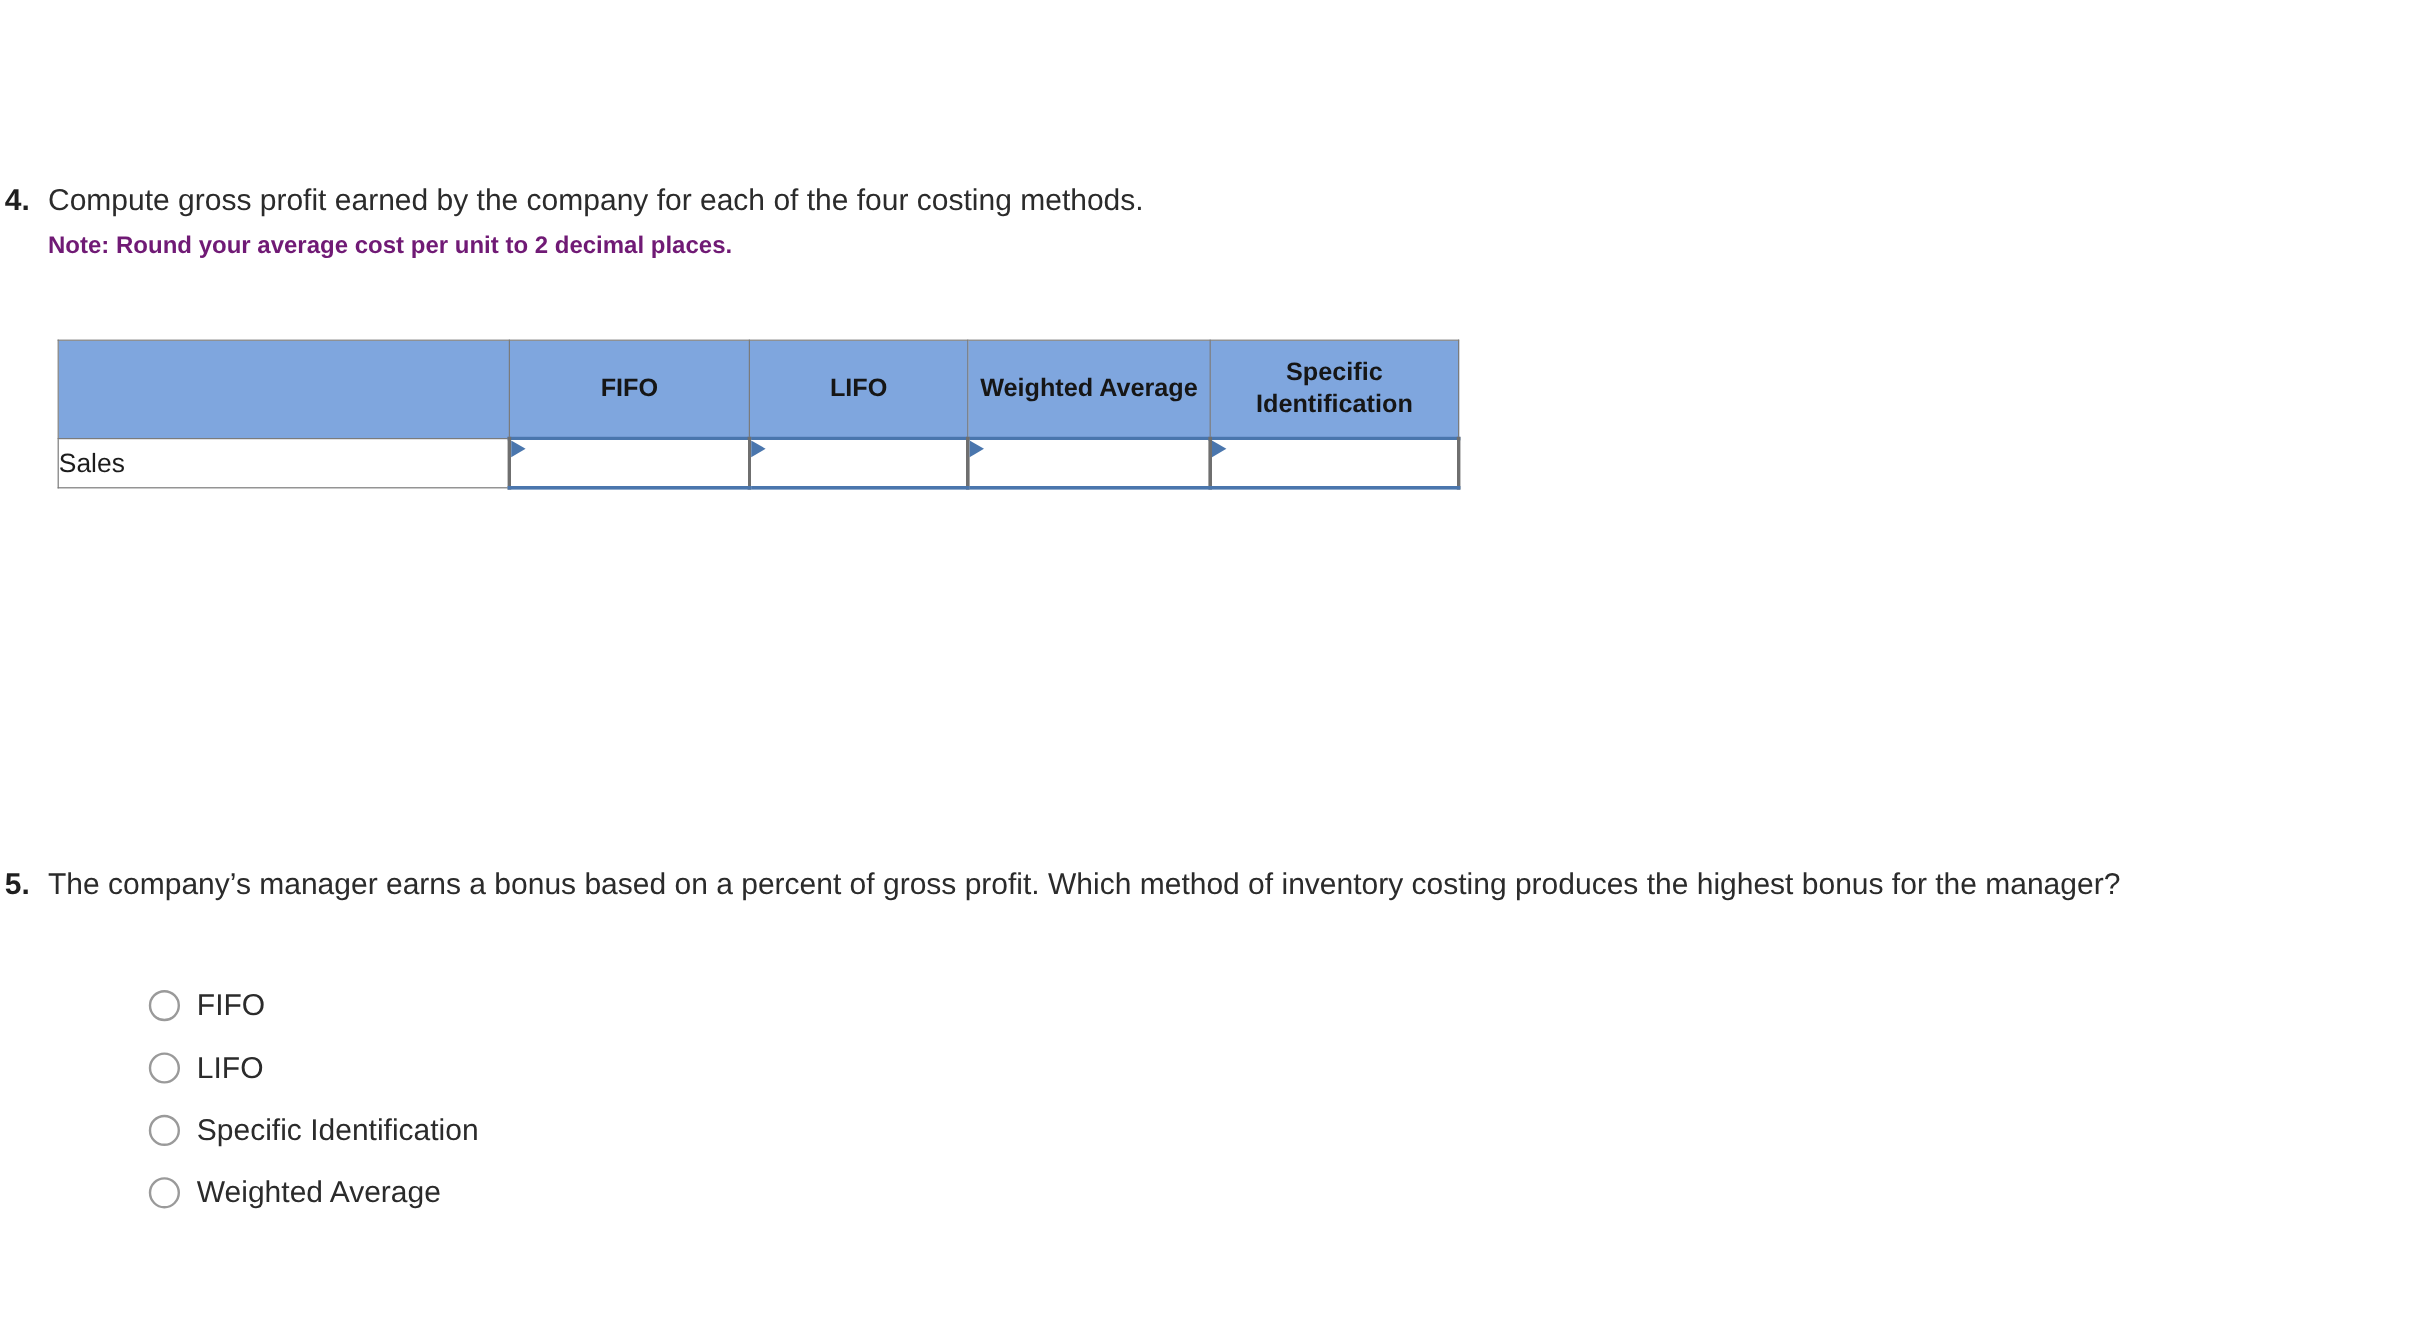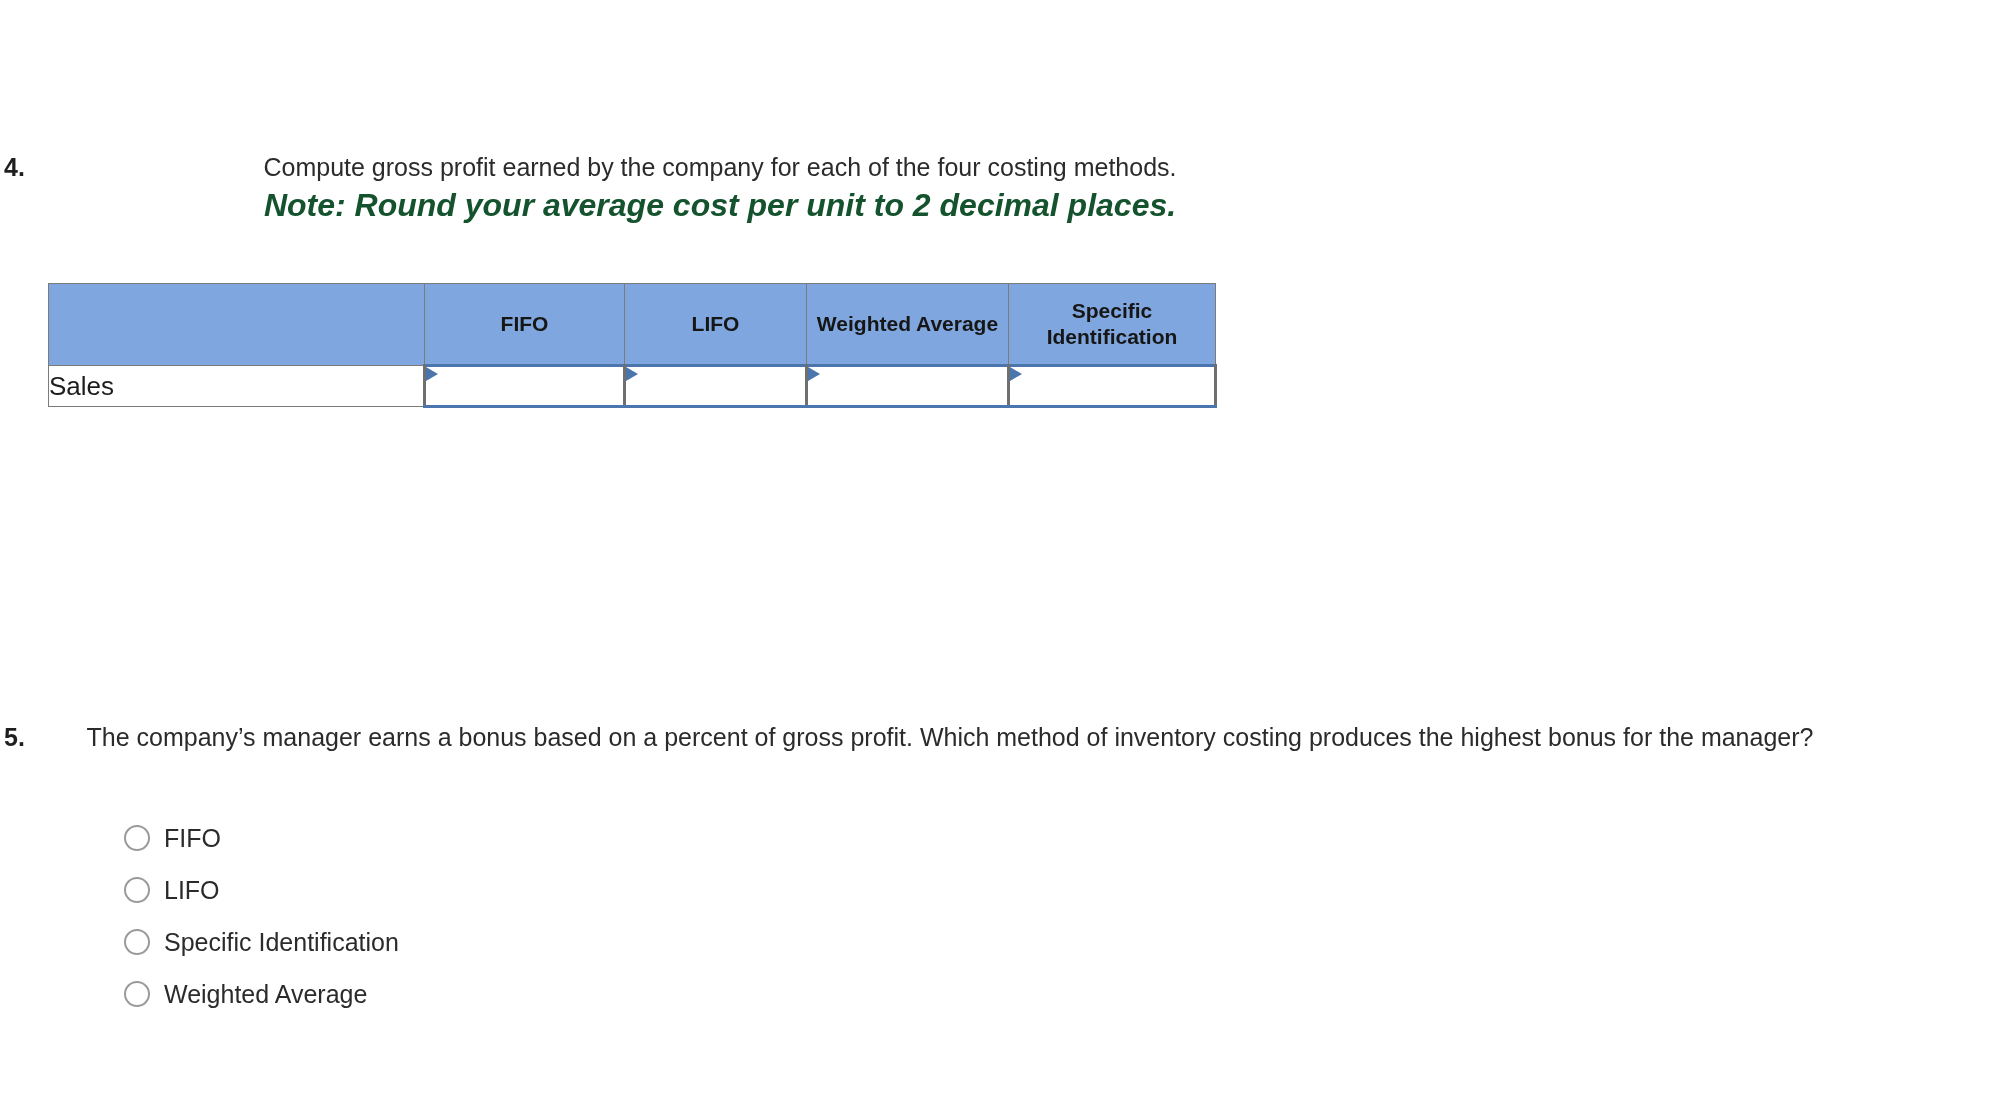--- a/index.html
+++ b/index.html
@@ -29,34 +29,32 @@
     line-height: 38px;
     color: #1f1f1f;
     width: 40px;
     flex: 0 0 40px;
     text-align: left;
     padding-left: 4px;
     box-sizing: border-box;
   }
   .q-body {
     flex: 1 1 auto;
-    text-align: center;
   }
   .q-text {
     font-size: 25px;
     line-height: 38px;
     color: #2b2b2b;
     white-space: pre-wrap;
   }
   .q-note {
-    font-size: 32px;
+    font-size: 20px;
     line-height: 38px;
     font-weight: bold;
-    color: #14532d;
-    font-style: italic;
+    color: #701a75;
   }
 
   #question-4 { left: 0px; top: 148px; width: 1400px; }
   #question-5 { left: 0px; top: 718px; width: 1860px; }
 
   
   .sheet-wrap {
     position: absolute;
     left: 48px;
     top: 283px;
@@ -93,21 +91,21 @@
   }
   tr.head-row th.head-blank {
     font-size: 0;
   }
 
   
   td.row-label {
     border: 1px solid #7b7b7b;
     background: #ffffff;
     height: 40px;
-    font-size: 26px;
+    font-size: 22px;
     line-height: 40px;
     color: #1c1c1c;
     text-align: left;
     padding-left: 8px;
     white-space: nowrap;
     vertical-align: middle;
   }
 
   
   td.cell-input {

